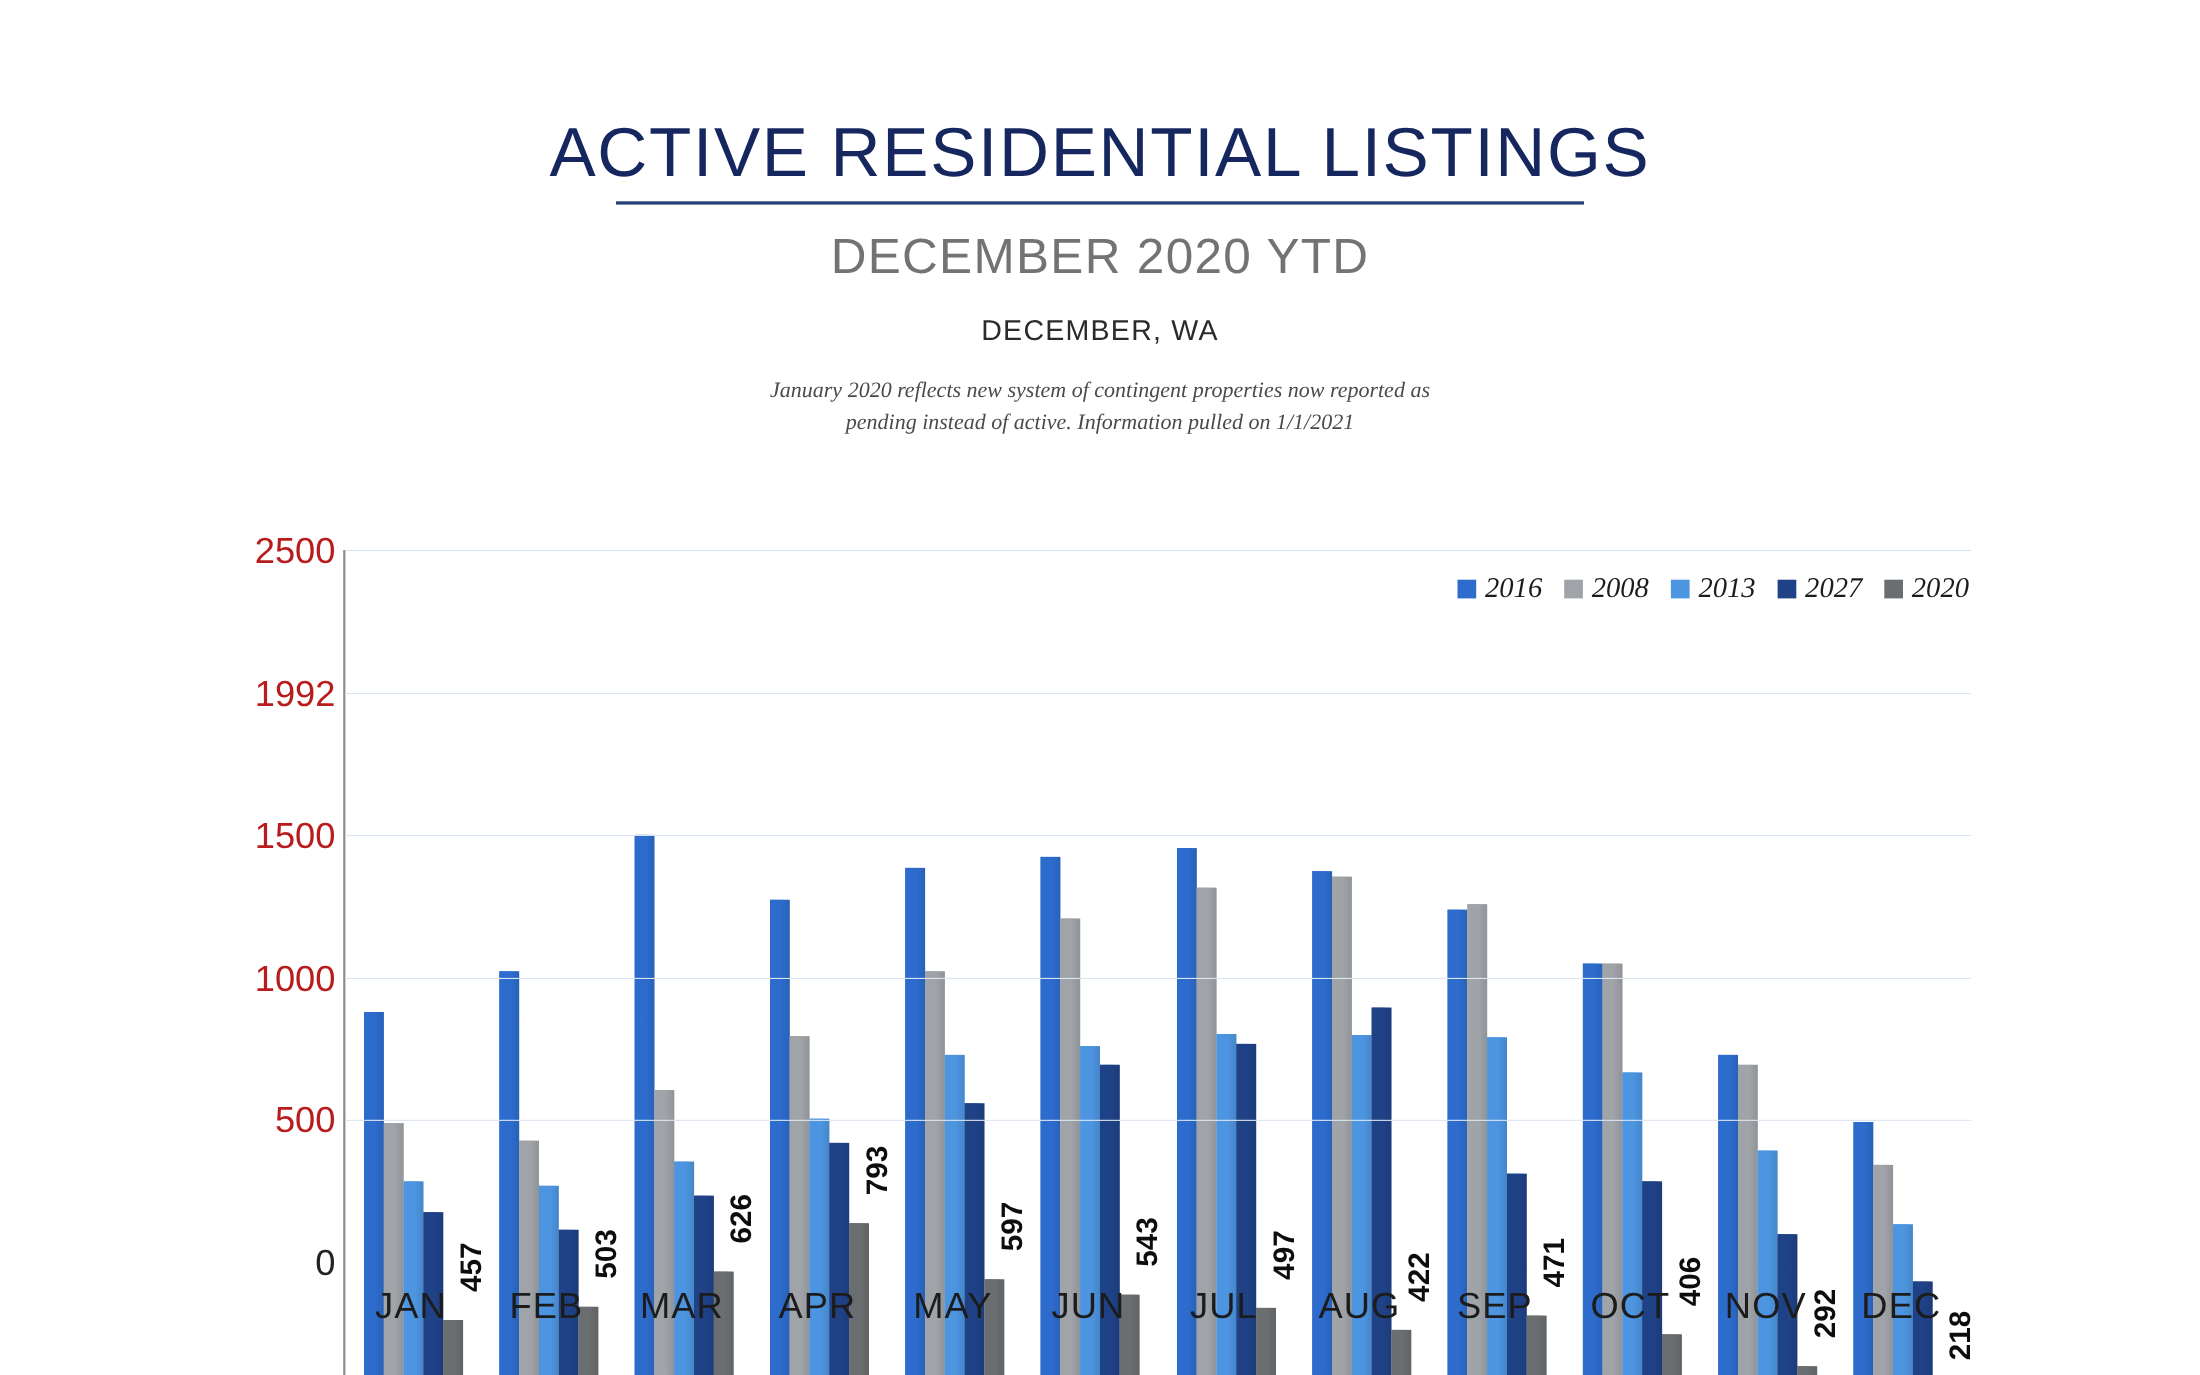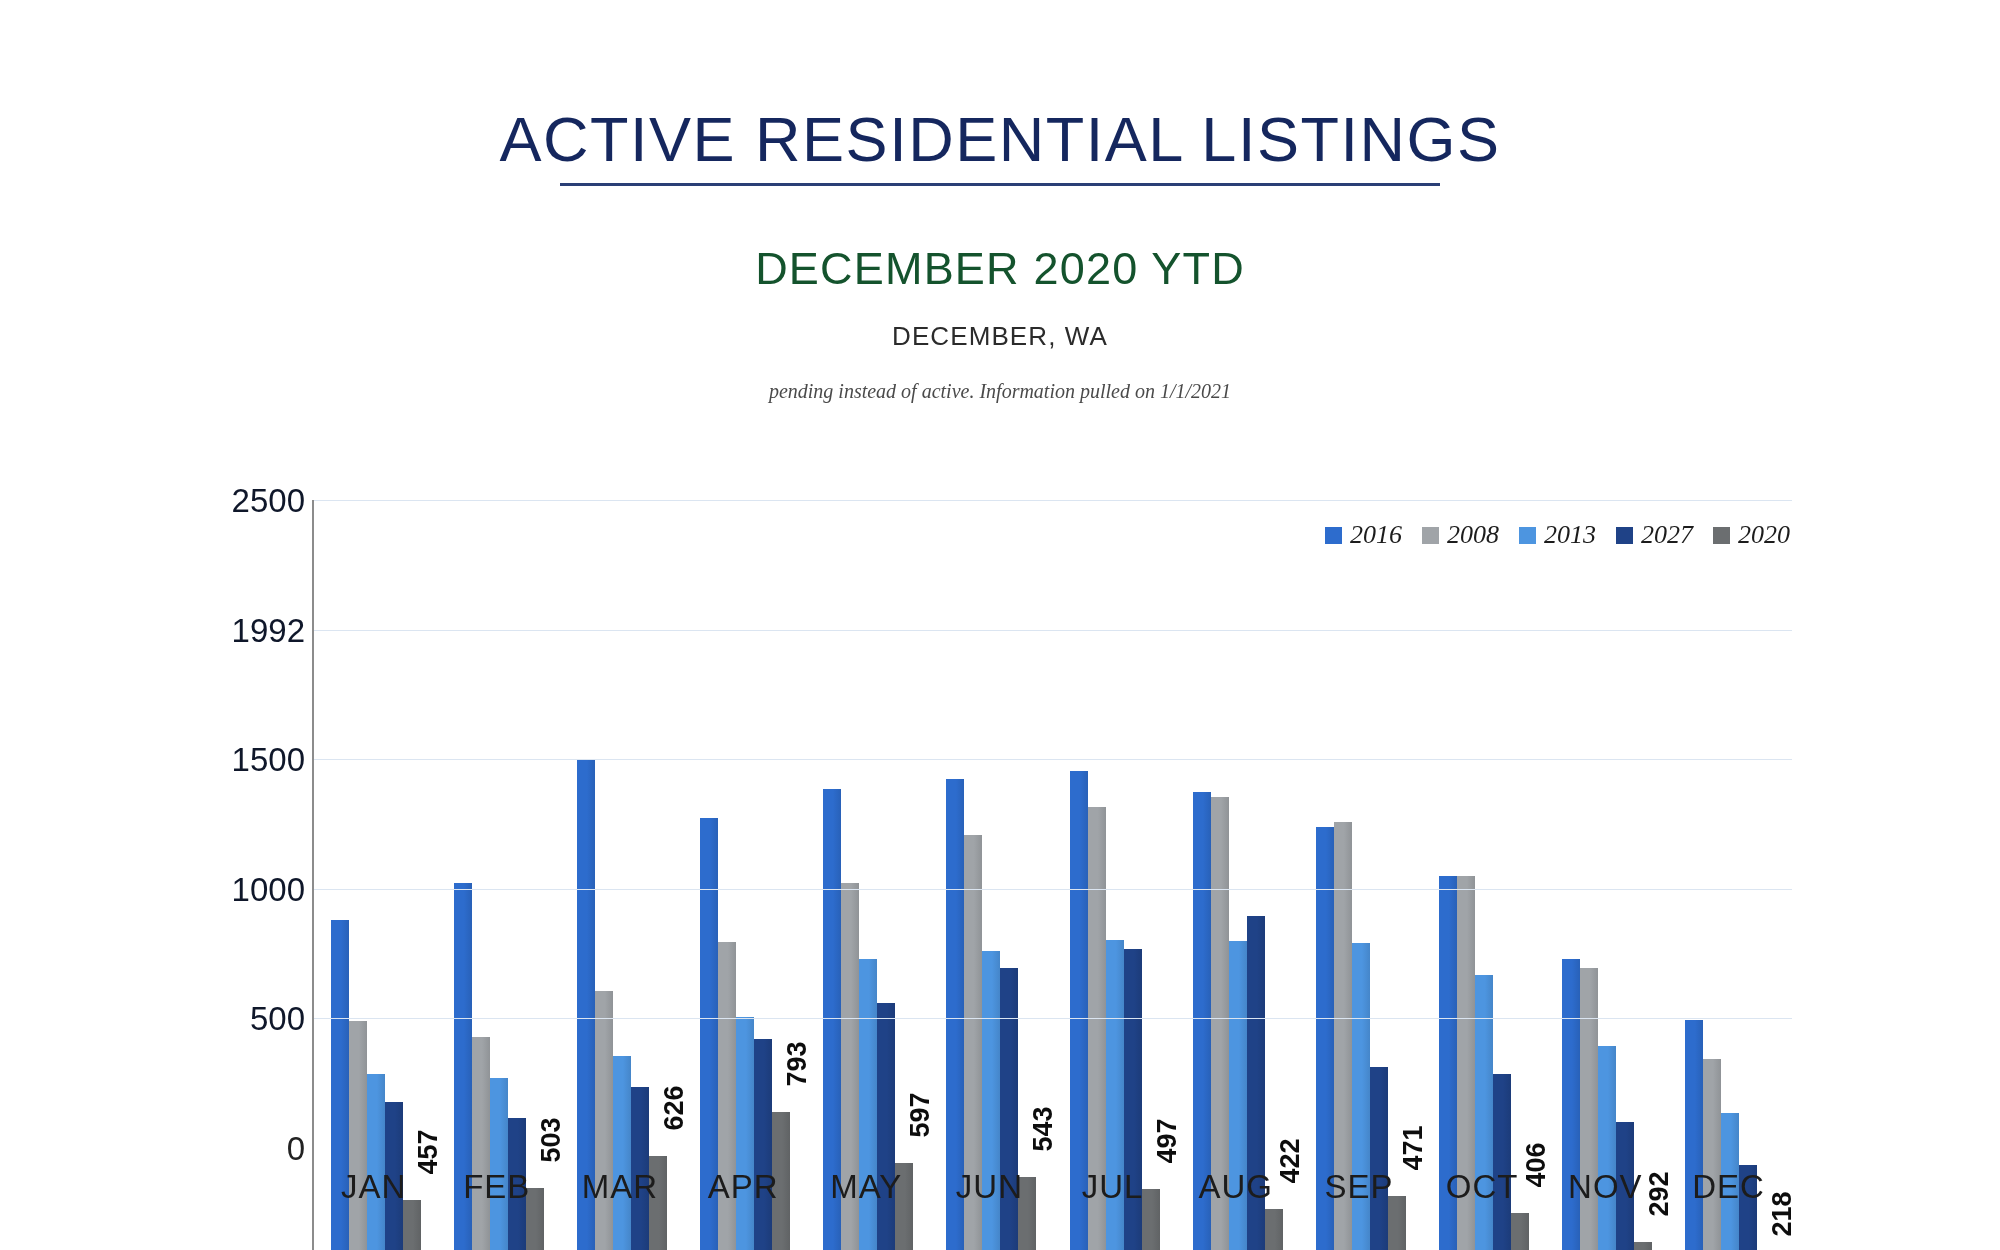--- a/index.html
+++ b/index.html
@@ -36,22 +36,22 @@
     height: 3px;
     background: #2a3f76;
     margin: 0 auto 0 auto;
     position: relative;
     top: -6px;
   }
   .chart-subtitle {
     font-size: 45px;
     font-weight: 400;
     letter-spacing: 1.2px;
-    color: #14532d;
-    margin-top: 54px;
+    color: #737373;
+    margin-top: 18px;
     line-height: 1;
   }
   .chart-location {
     font-size: 26px;
     font-weight: 400;
     letter-spacing: 1.1px;
     color: #2b2b2b;
     margin-top: 32px;
     line-height: 1;
   }
@@ -76,21 +76,21 @@
     position: absolute;
     left: 200px;
     top: 0;
     width: 105px;
     height: 650px;
   }
   .y-tick {
     position: absolute;
     right: 0;
     font-size: 33px;
-    color: #0f172a;
+    color: #b91c1c;
     line-height: 1;
     transform: translateY(-50%);
     white-space: nowrap;
   }
   .plot-area {
     position: absolute;
     left: 312px;
     top: 20px;
     width: 1478px;
     height: 820px;
@@ -211,20 +211,21 @@
 </style>
 </head>
 <body>
 
 <div class="header">
   <div class="chart-title">ACTIVE RESIDENTIAL LISTINGS</div>
   <div class="title-rule"></div>
   <div class="chart-subtitle">DECEMBER 2020 YTD</div>
   <div class="chart-location">DECEMBER, WA</div>
   <div class="chart-note">
+    <div>January 2020 reflects new system of contingent properties now reported as</div>
     <div>pending instead of active.  Information pulled on 1/1/2021</div>
   </div>
 </div>
 
 <div class="plot-wrap">
 
   <div class="y-axis-labels">
       <div class="y-tick" style="top: 538.4px;">500</div>
       <div class="y-tick" style="top: 408.8px;">1000</div>
       <div class="y-tick" style="top: 279.2px;">1500</div>

